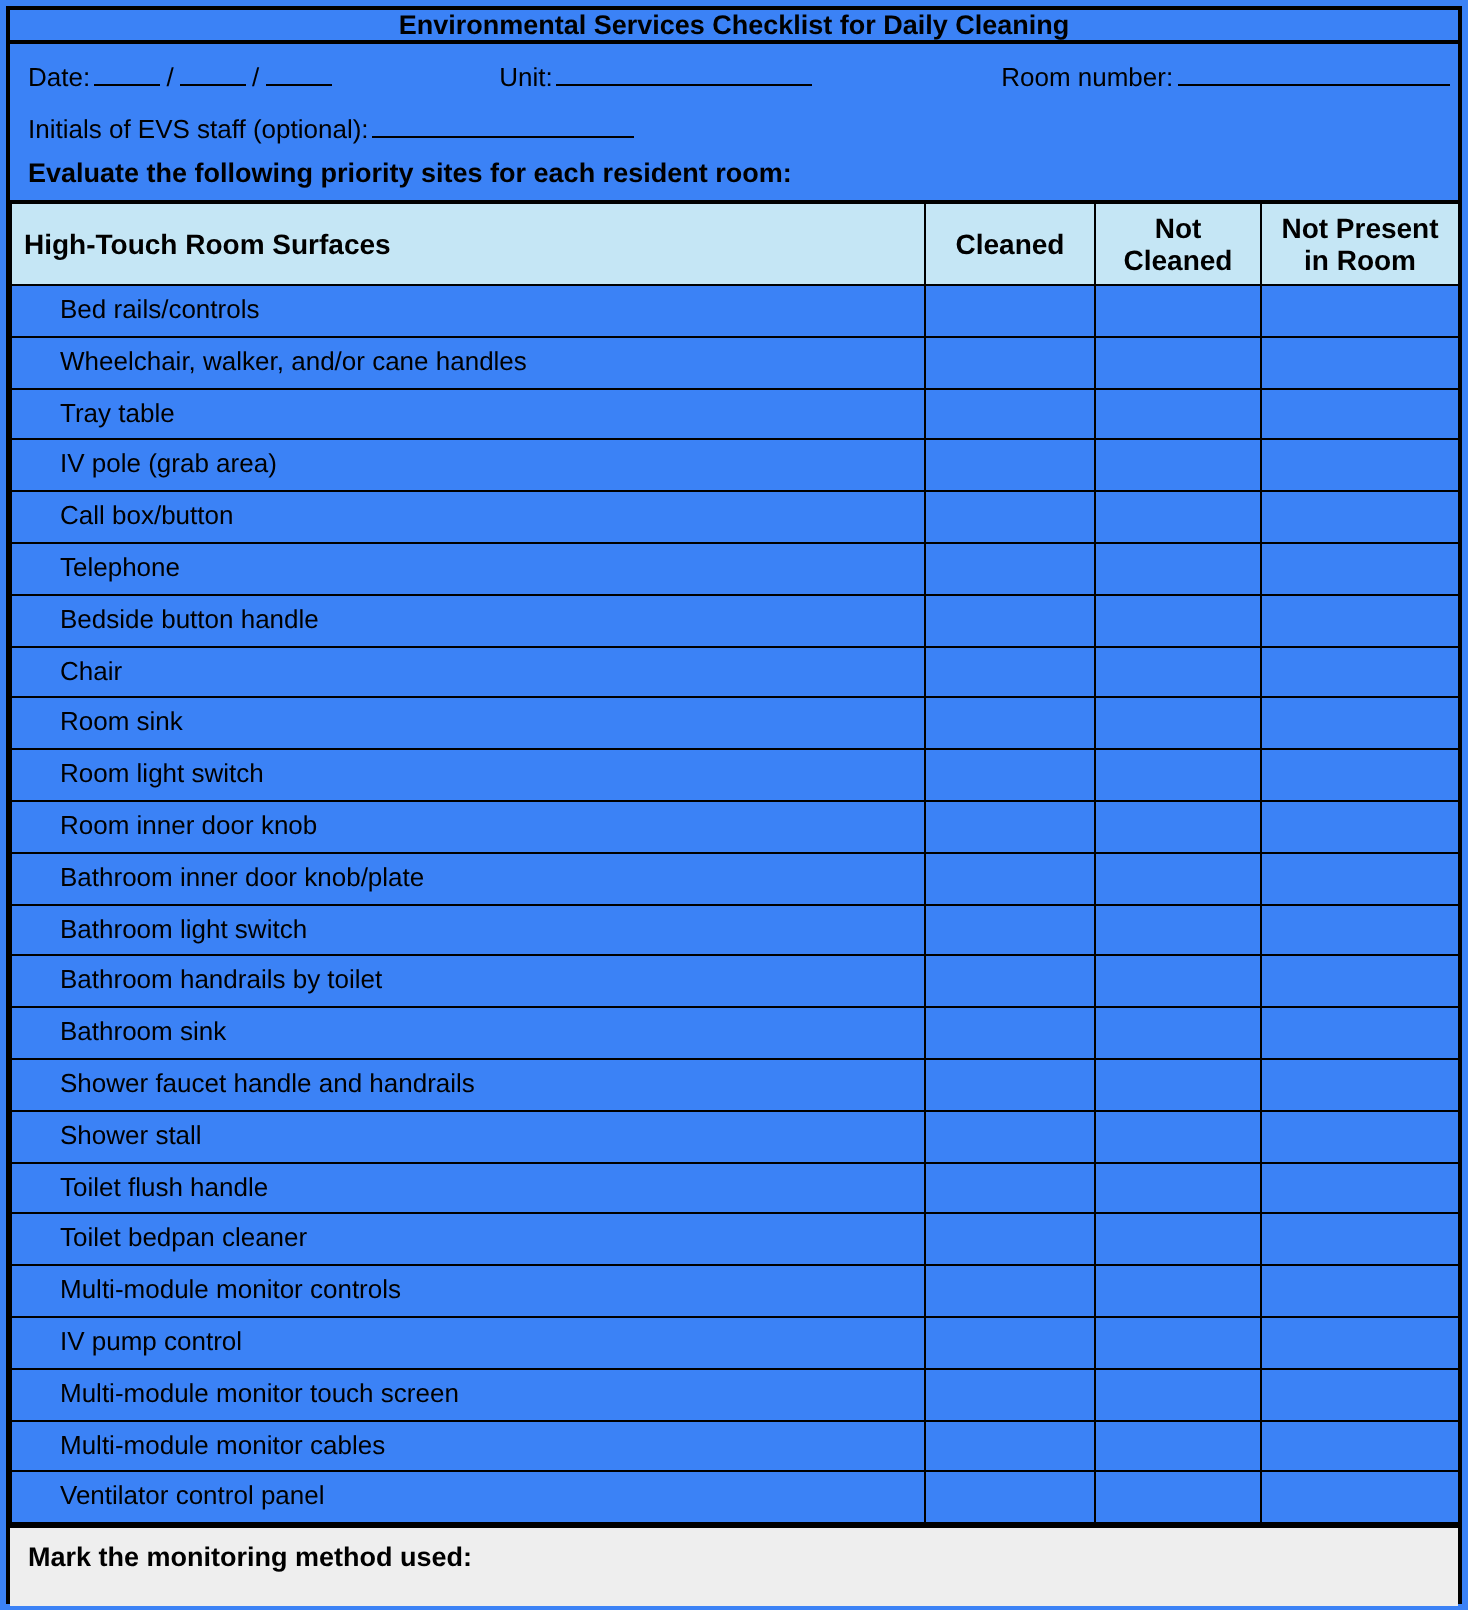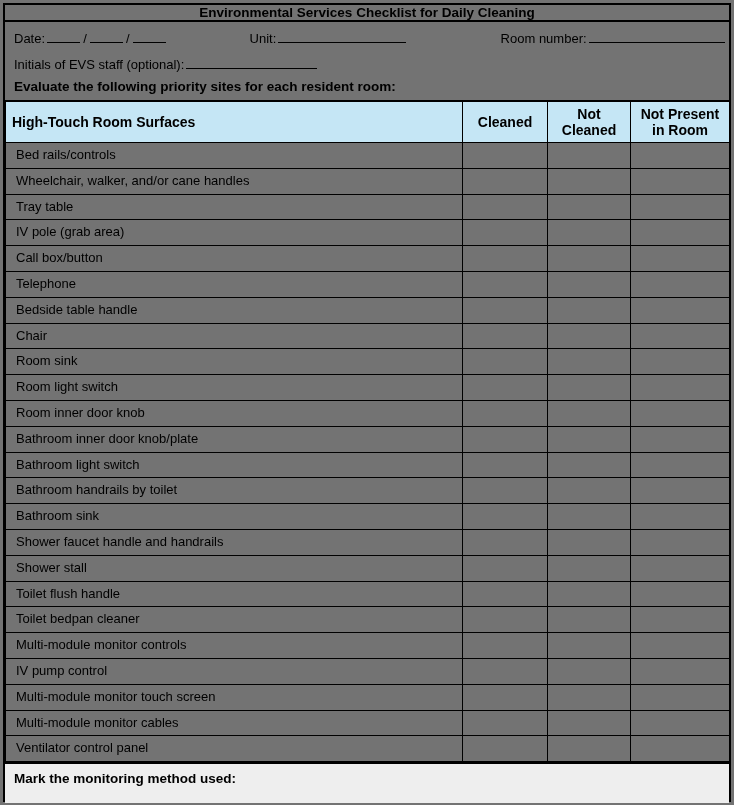--- a/index.html
+++ b/index.html
@@ -9,21 +9,21 @@
   }
   body {
     font-family: "Liberation Sans", sans-serif;
     color: #000000;
   }
   .page {
     width: 734px;
     height: 805px;
     box-sizing: border-box;
     position: relative;
-    background: #737373;
+    background: #3b82f6;
     overflow: hidden;
   }
   .frame {
     position: absolute;
     left: 3px;
     top: 3px;
     width: 728px;
     height: 799px;
     box-sizing: border-box;
     border: 2px solid #000000;
@@ -90,21 +90,21 @@
     border-bottom: 1px solid #000000;
     font-size: 14px;
     line-height: 1.15;
   }
   thead th.surface-head {
     text-align: left;
     padding-left: 6px;
   }
   tbody td.surface-cell {
     text-align: left;
-    padding-left: 10px;
+    padding-left: 24px;
     height: 22.8px;
     line-height: 22.8px;
   }
   tbody td.mark-cell {
     height: 22.8px;
   }
   col.c-surface { width: 457px; }
   col.c-cleaned { width: 85px; }
   col.c-notcleaned { width: 83px; }
   col.c-notpresent { width: 99px; }
@@ -206,21 +206,21 @@
             <td class="mark-cell"></td>
             <td class="mark-cell"></td>
           </tr>
           <tr>
             <td class="surface-cell">Telephone</td>
             <td class="mark-cell"></td>
             <td class="mark-cell"></td>
             <td class="mark-cell"></td>
           </tr>
           <tr>
-            <td class="surface-cell">Bedside table handle</td>
+            <td class="surface-cell">Bedside button handle</td>
             <td class="mark-cell"></td>
             <td class="mark-cell"></td>
             <td class="mark-cell"></td>
           </tr>
           <tr>
             <td class="surface-cell">Chair</td>
             <td class="mark-cell"></td>
             <td class="mark-cell"></td>
             <td class="mark-cell"></td>
           </tr>

